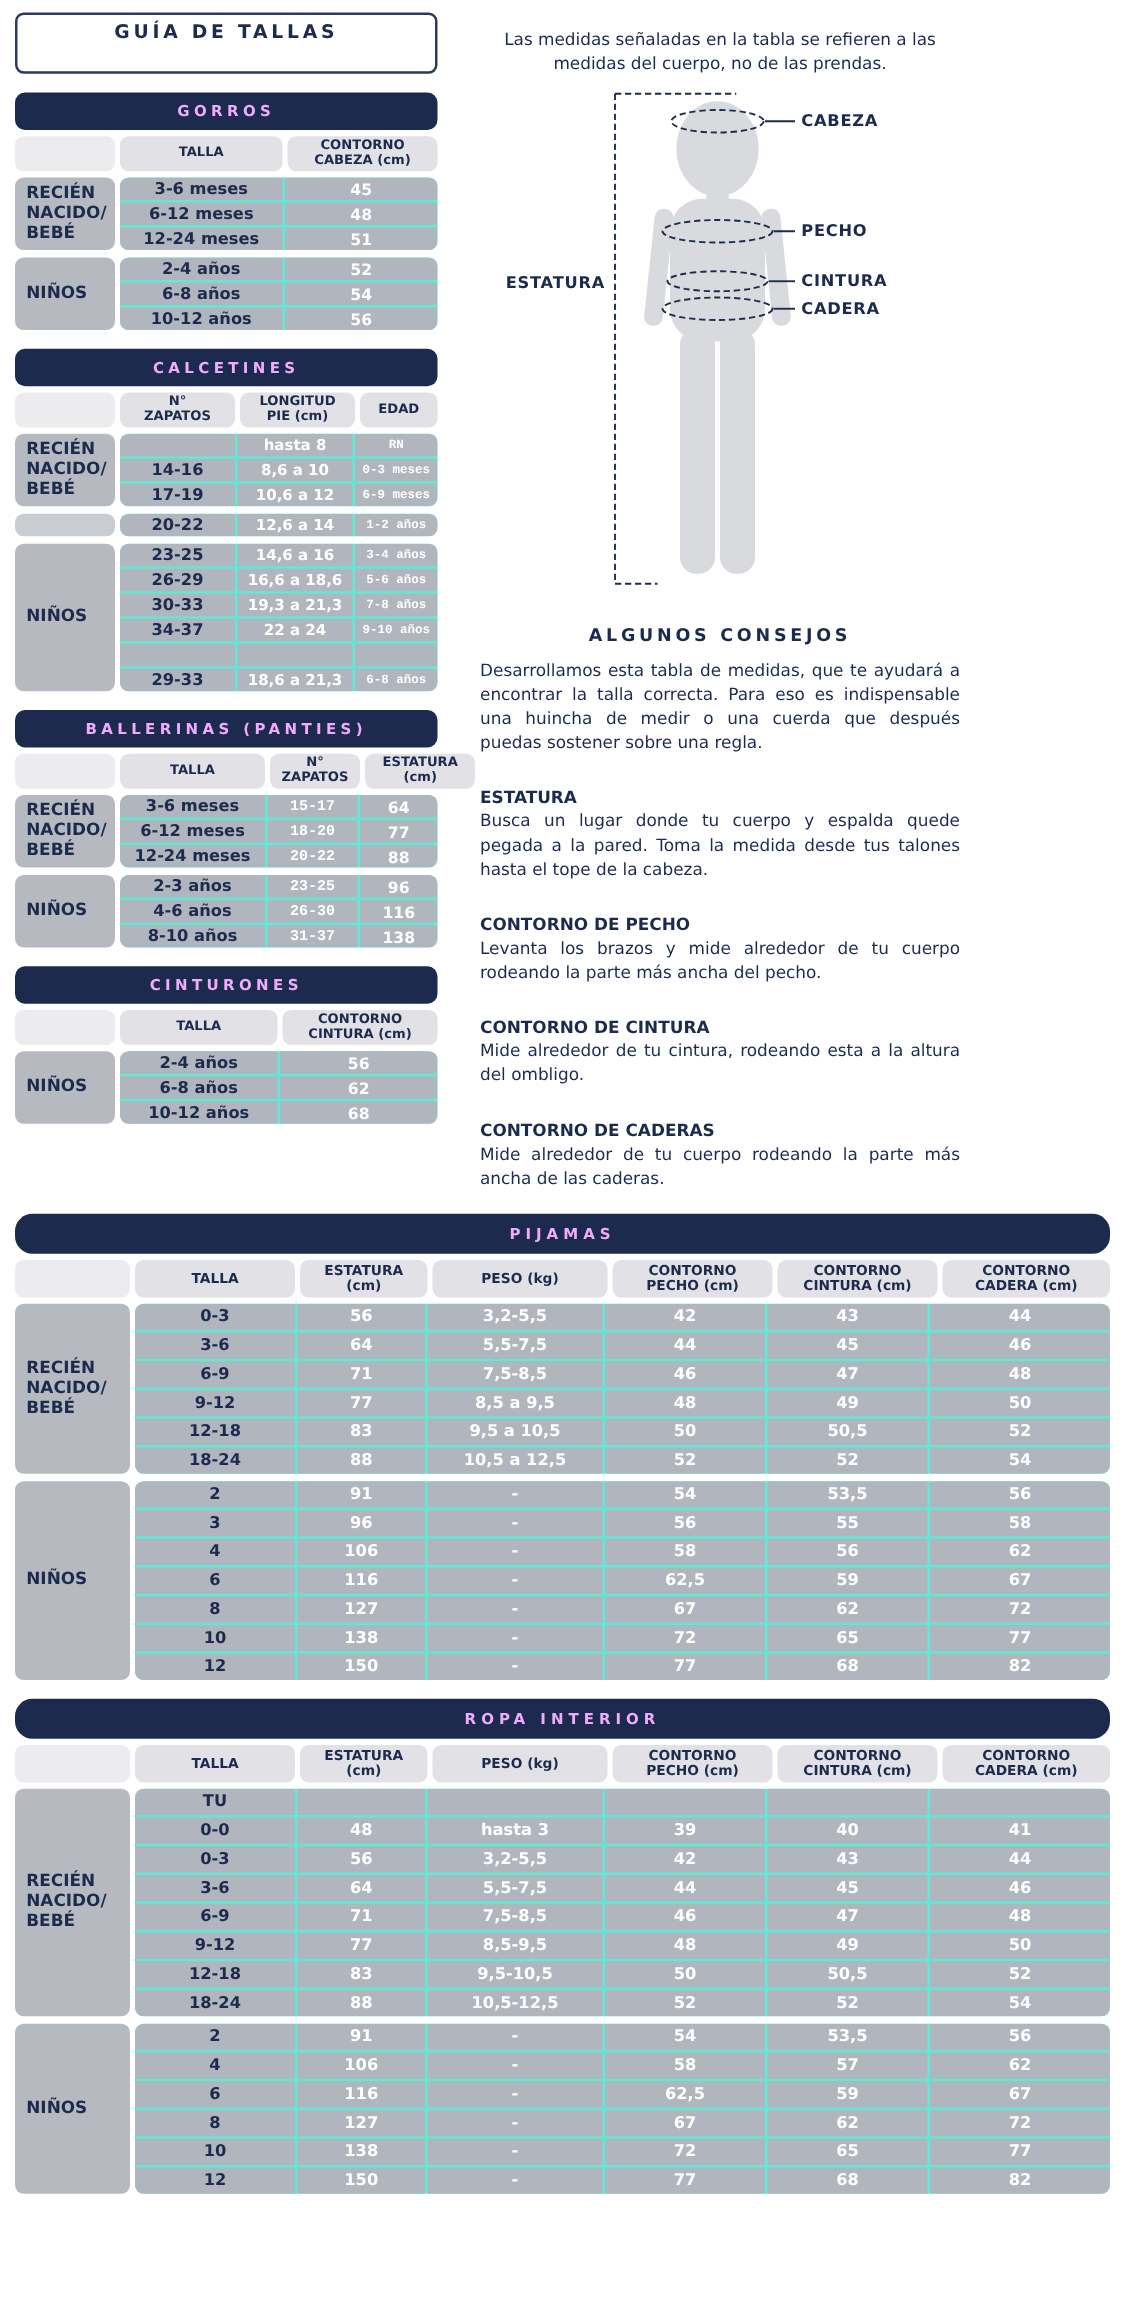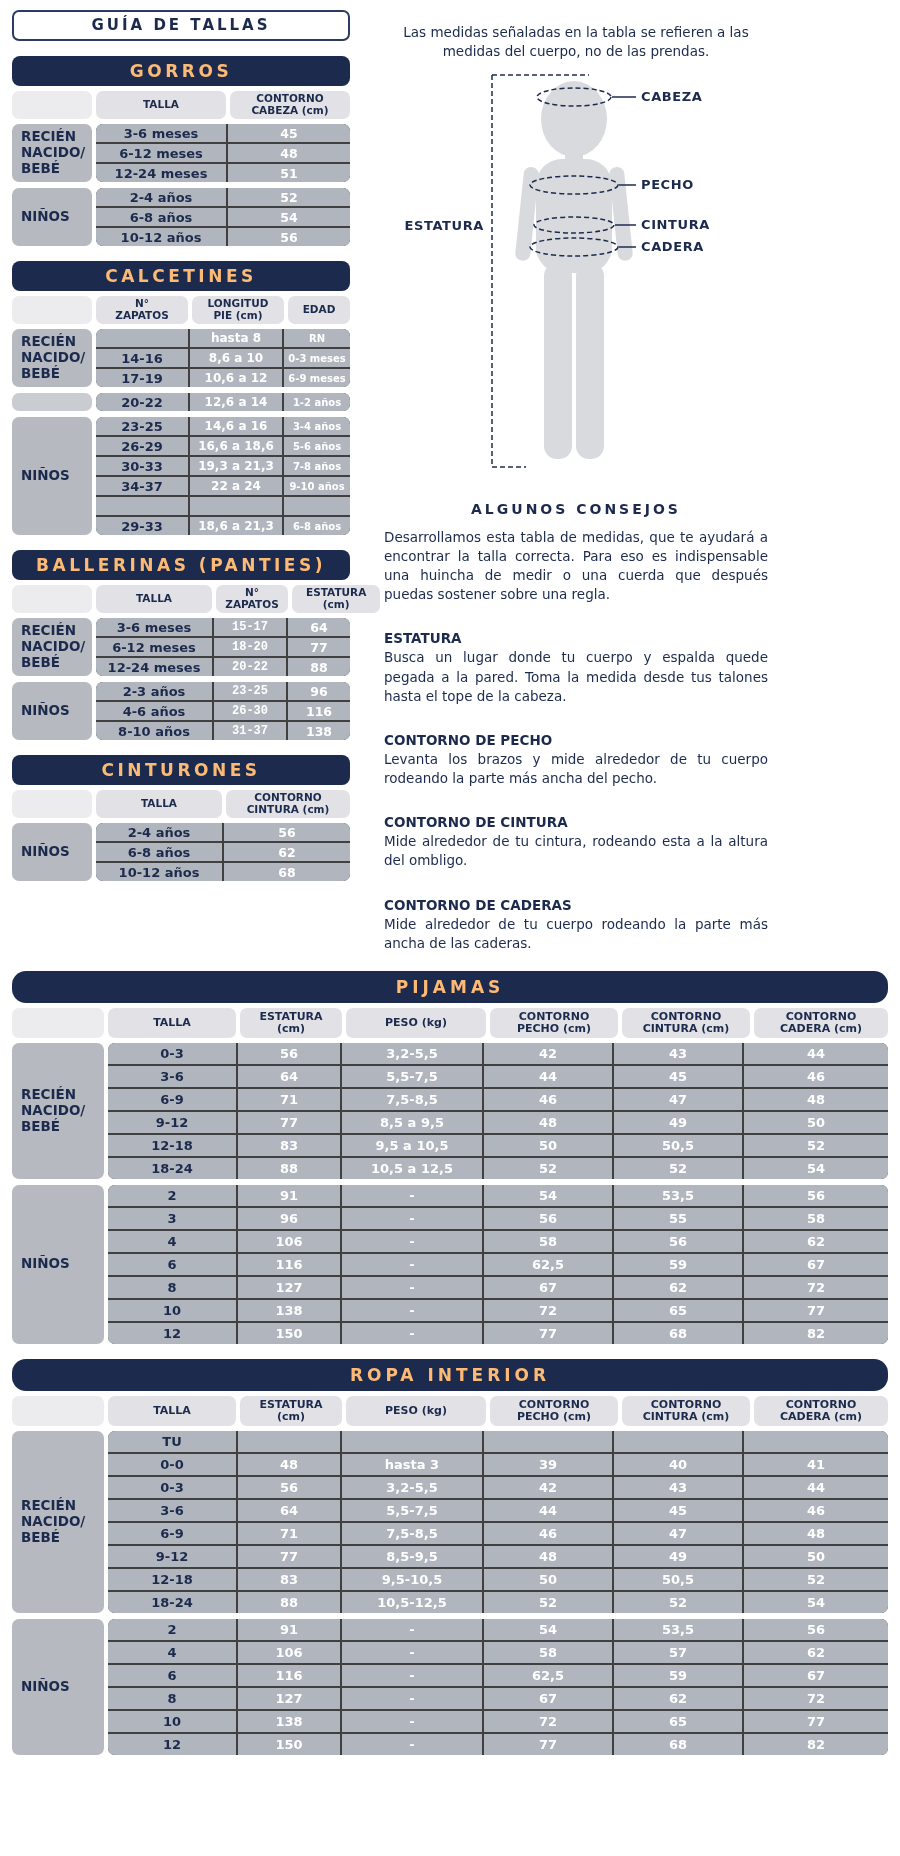--- a/index.html
+++ b/index.html
@@ -13,45 +13,45 @@
   }
   *{box-sizing:border-box;}
   html,body{margin:0;padding:0;background:#fff;}
   body{width:900px;font-family:"DejaVu Sans","Liberation Sans",sans-serif;color:var(--navy);}
   .page{padding:10px 12px 30px 12px;}
 
   .cols{display:flex;gap:34px;align-items:flex-start;}
   .col-left{width:338px;flex:none;}
   .col-right{width:384px;flex:none;}
 
-  .title-box{border:2px solid #2b3a61;border-radius:7px;height:31px;line-height:27px;
+  .title-box{border:2px solid #2b3a61;border-radius:7px;height:49px;line-height:27px;
     text-align:center;font-weight:bold;font-size:15px;letter-spacing:3px;color:var(--navy);background:#fff;}
   .col-right .title-box{width:340px;}
 
   
   .tsec{margin-top:15px;}
-  .sec-bar{background:var(--navy);color:#fdba74;border-radius:8px;height:30px;line-height:30px;
-    text-align:center;font-weight:bold;font-size:17px;letter-spacing:3.5px;}
+  .sec-bar{background:var(--navy);color:#f0abfc;border-radius:8px;height:30px;line-height:30px;
+    text-align:center;font-weight:bold;font-size:12px;letter-spacing:3.5px;}
   .wide .sec-bar{border-radius:14px;height:32px;line-height:32px;letter-spacing:4px;}
   .t-head{display:grid;column-gap:4px;margin:5px 0 5px 0;}
   .h-corner{background:var(--corner);border-radius:7px;min-height:28px;}
   .h-col{background:var(--head);border-radius:7px;color:var(--navy);font-weight:bold;font-size:10.5px;
     display:flex;align-items:center;justify-content:center;text-align:center;line-height:1.12;
     white-space:pre-line;min-height:28px;padding:2px 14px;}
   .wide .h-col{font-size:11px;min-height:30px;}
   .t-group{display:grid;column-gap:4px;margin-bottom:6px;}
   .g-label{background:var(--label);border-radius:7px;color:var(--navy);font-weight:bold;font-size:13.5px;
     line-height:1.18;display:flex;align-items:center;padding-left:9px;white-space:pre-line;}
   .g-label.empty{background:var(--label-lt);}
-  .g-rows{display:grid;gap:2px;background:#404040;border-radius:7px;overflow:hidden;grid-auto-rows:18px;}
+  .g-rows{display:grid;gap:2px;background:#5eead4;border-radius:7px;overflow:hidden;grid-auto-rows:18px;}
   .wide .g-rows{grid-auto-rows:21px;}
   .cell{background:var(--cell);color:#fff;font-weight:bold;font-size:12.5px;
     display:flex;align-items:center;justify-content:center;white-space:nowrap;}
   .cell.dark{color:var(--navy);font-size:13px;}
-  [data-table="calcetines"] .g-rows .cell:nth-child(3n){font-size:10px;}
+  [data-table="calcetines"] .g-rows .cell:nth-child(3n){font-size:10px;font-family:Liberation Mono, monospace;}
   [data-table="calcetines"] .g-rows .cell:nth-child(3n-1){font-size:12px;}
   [data-table="ballerinas"] .g-rows .cell:nth-child(3n-1){font-size:12px;font-family:Liberation Mono, monospace;}
   .wide .cell{font-size:13px;}
 
   
   .intro{width:366px;margin:13px auto 0 auto;text-align:center;font-size:13.5px;line-height:1.4;}
   .diagram{margin-top:6px;}
   .diagram svg{display:block;}
   .sil{fill:var(--sil);}
   .dash{stroke:var(--navy);fill:none;stroke-width:1.5;stroke-dasharray:5 3;}

